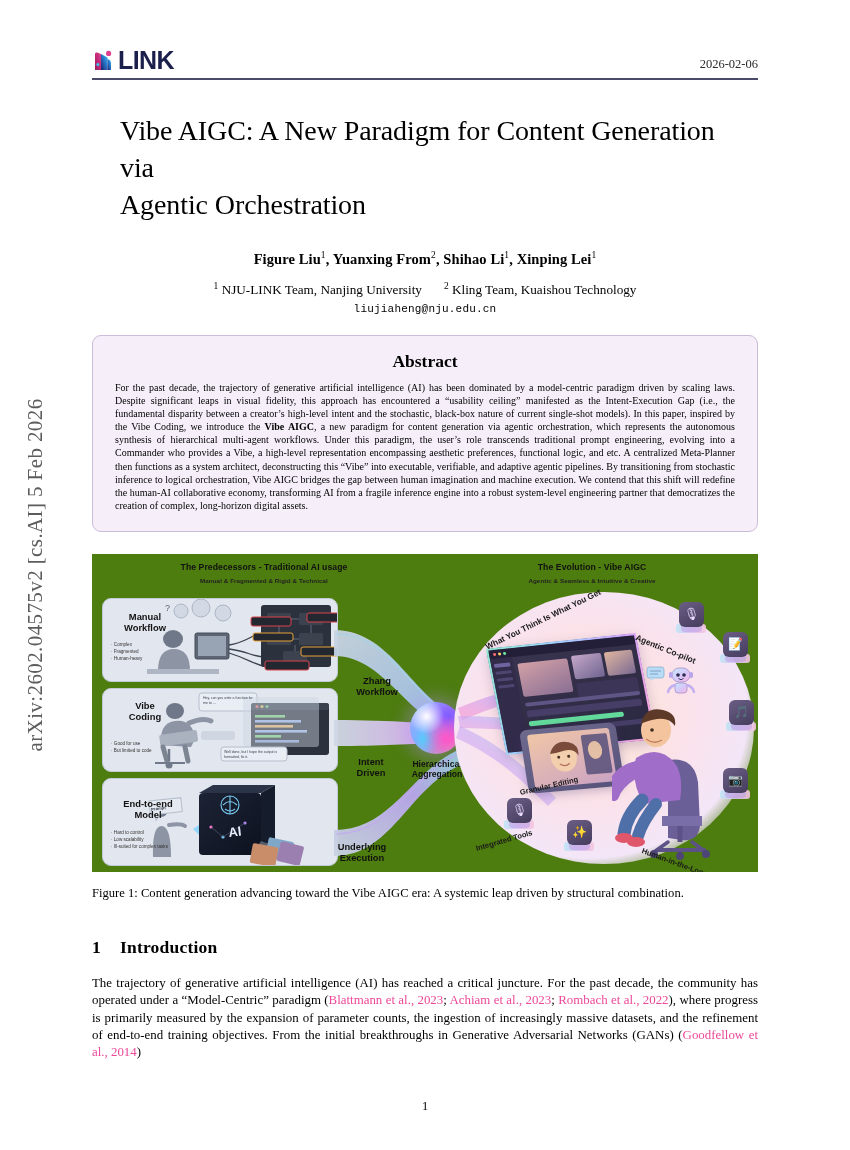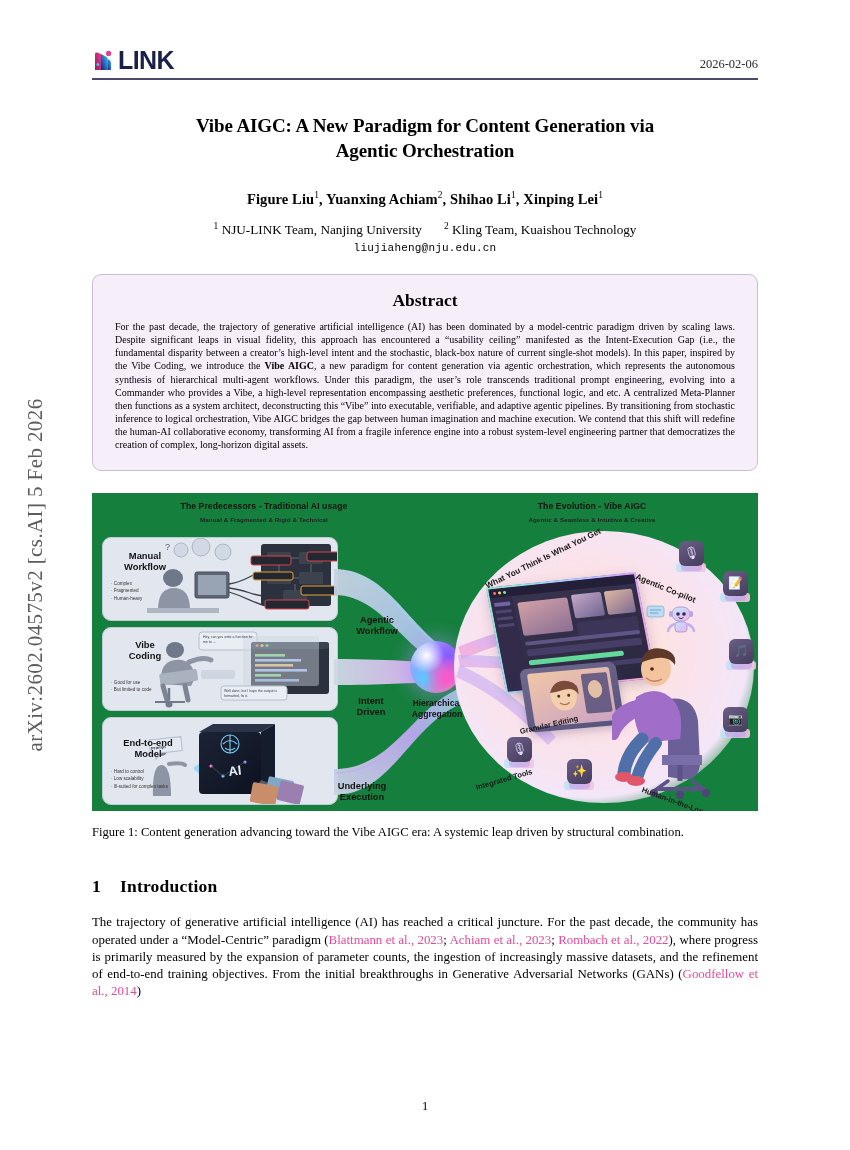--- a/index.html
+++ b/index.html
@@ -73,24 +73,24 @@
     padding-bottom: 2px;
   }
   .header-rule {
     height: 1.6px;
     background: #4a4a6a;
     margin-top: 4px;
   }
 
   
   .title {
-    text-align: center;
+    text-align: left;
     font-family: "Liberation Serif","DejaVu Serif",serif;
-    font-weight: 700;
-    font-size: 19px;
+    font-weight: 400;
+    font-size: 28px;
     line-height: 1.32;
     margin: 33px 28px 0 28px;
     letter-spacing: -0.1px;
   }
   .authors {
     text-align: center;
     font-weight: 700;
     font-size: 14.5px;
     margin-top: 27px;
     letter-spacing: 0.1px;
@@ -132,21 +132,21 @@
     hyphens: auto;
   }
   .abstract-body b { font-weight: 700; }
 
   
   .figure-wrap { margin-top: 22px; }
   .figure {
     position: relative;
     width: 666px;
     height: 318px;
-    background: #15803d;
+    background: #4d7c0f;
     overflow: hidden;
   }
   .fig-heading {
     position: absolute;
     text-align: center;
     font-family: "Liberation Sans","DejaVu Sans",sans-serif;
   }
   .fig-h-main { font-weight: 700; font-size: 8.6px; color: #111; letter-spacing: 0.1px; }
   .fig-h-sub  { font-weight: 700; font-size: 6.2px; color: #222; margin-top: 5px; letter-spacing: 0.1px; }
 
@@ -327,21 +327,21 @@
   </div>
   <div class="header-rule"></div>
 
   <div class="title">
     <span>Vibe AIGC: A New Paradigm for Content Generation via</span><br>
     <span>Agentic Orchestration</span>
   </div>
 
   <div class="authors">
     <span>Figure Liu</span><sup>1</sup>,
-    <span>Yuanxing Achiam</span><sup>2</sup>,
+    <span>Yuanxing From</span><sup>2</sup>,
     <span>Shihao Li</span><sup>1</sup>,
     <span>Xinping Lei</span><sup>1</sup>
   </div>
 
   <div class="affils">
     <sup>1</sup>
     <span>NJU-LINK Team, Nanjing University</span><span class="gap"></span><sup>2</sup>
     <span>Kling Team, Kuaishou Technology</span>
   </div>
 
@@ -516,21 +516,21 @@
           </linearGradient>
         </defs>
         <path d="M6 36 C70 36 86 118 150 130 L150 146 C80 136 62 62 6 62 Z" fill="url(#rb1)" opacity="0.95"></path>
         <path d="M6 126 C70 126 96 130 150 132 L150 150 C92 148 66 152 6 152 Z" fill="url(#rb2)" opacity="0.95"></path>
         <path d="M6 236 C72 236 88 160 150 150 L150 166 C84 178 70 262 6 262 Z" fill="url(#rb3)" opacity="0.95"></path>
         <path d="M8 40 C70 40 86 120 150 132" stroke="#9fd6ea" stroke-width="1.2" fill="none" opacity="0.8"></path>
         <path d="M8 240 C72 240 88 164 150 154" stroke="#c4a6f0" stroke-width="1.2" fill="none" opacity="0.8"></path>
       </svg>
 
       <div class="flow-label" style="left:246px; top:122px; width:78px;">
-        <span>Agentic</span><br>
+        <span>Zhang</span><br>
         <span>Workflow</span>
       </div>
       <div class="flow-label" style="left:240px; top:203px; width:78px;">
         <span>Intent</span><br>
         <span>Driven</span>
       </div>
       <div class="flow-label" style="left:222px; top:288px; width:96px;">
         <span>Underlying</span><br>
         <span>Execution</span>
       </div>

